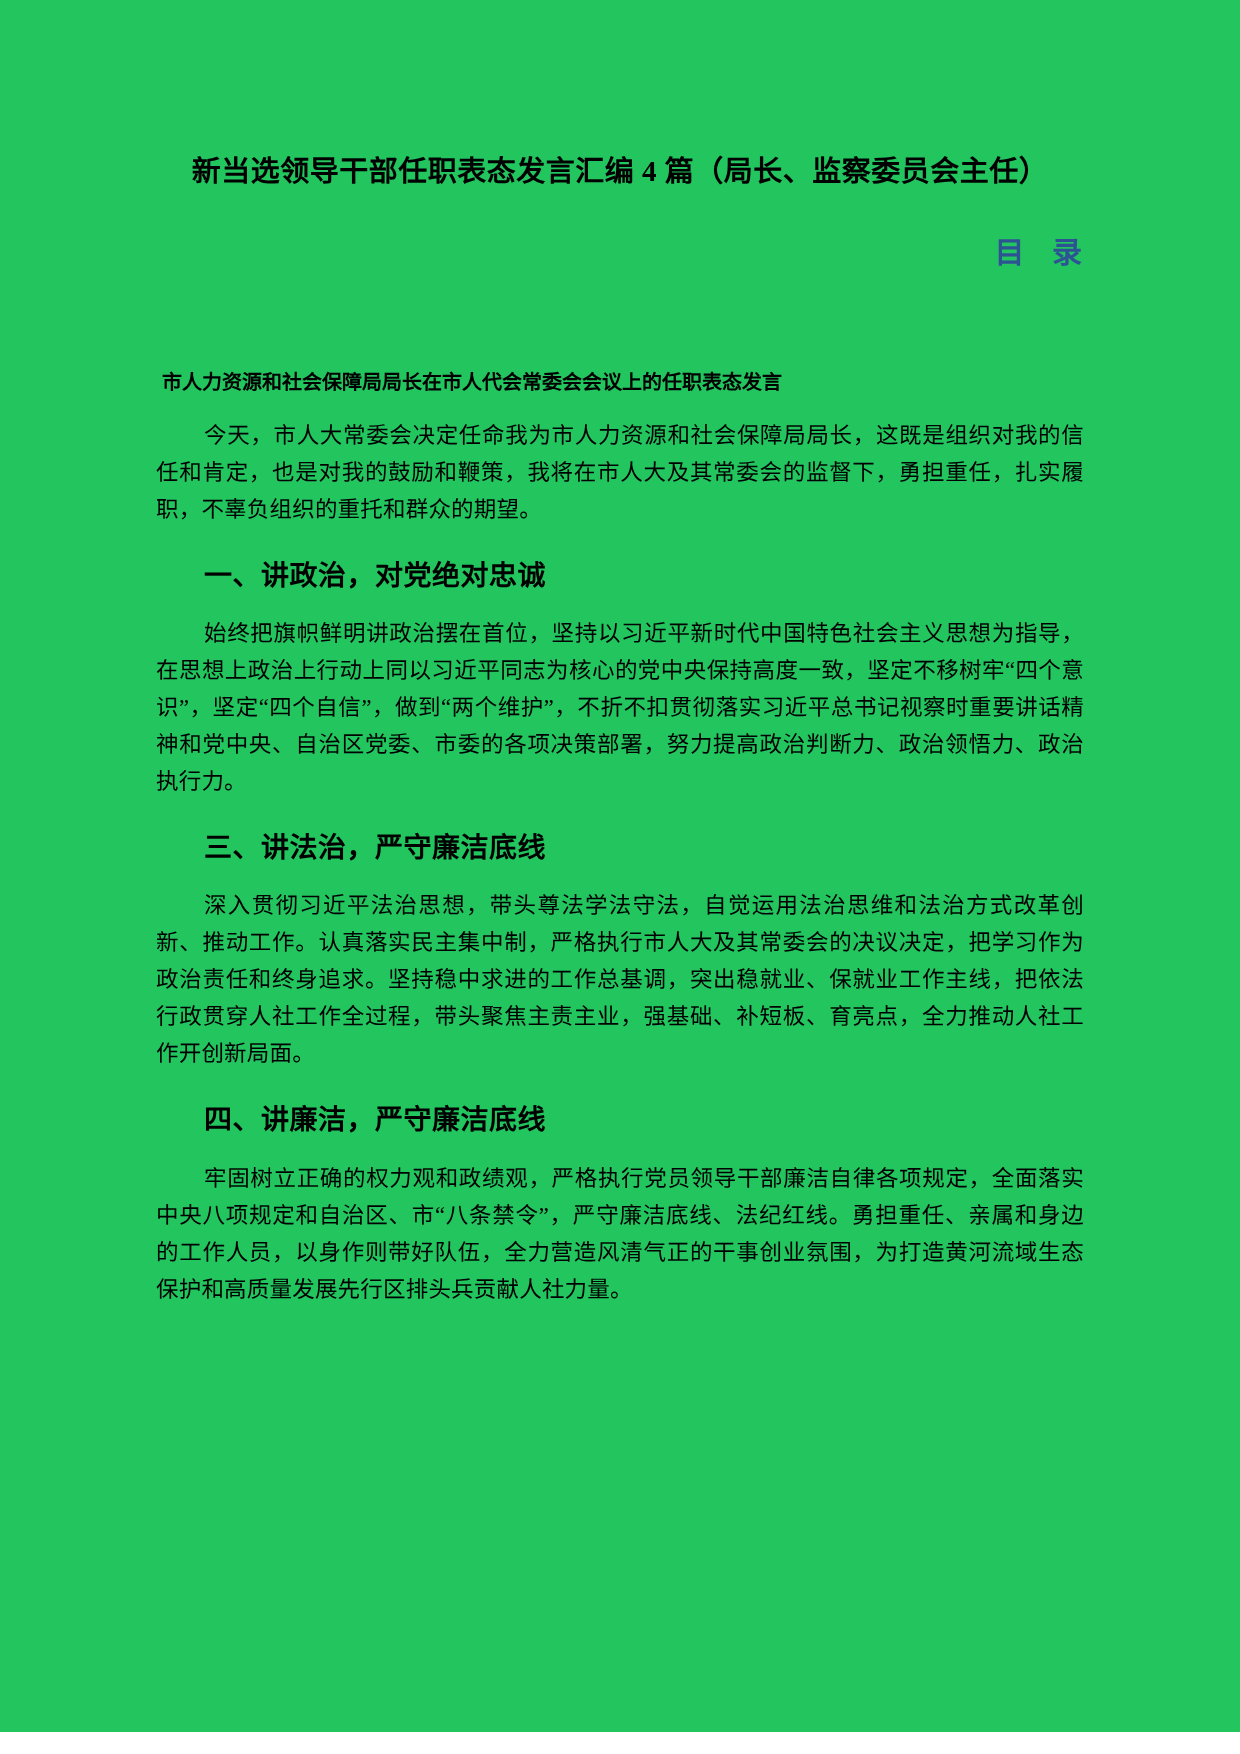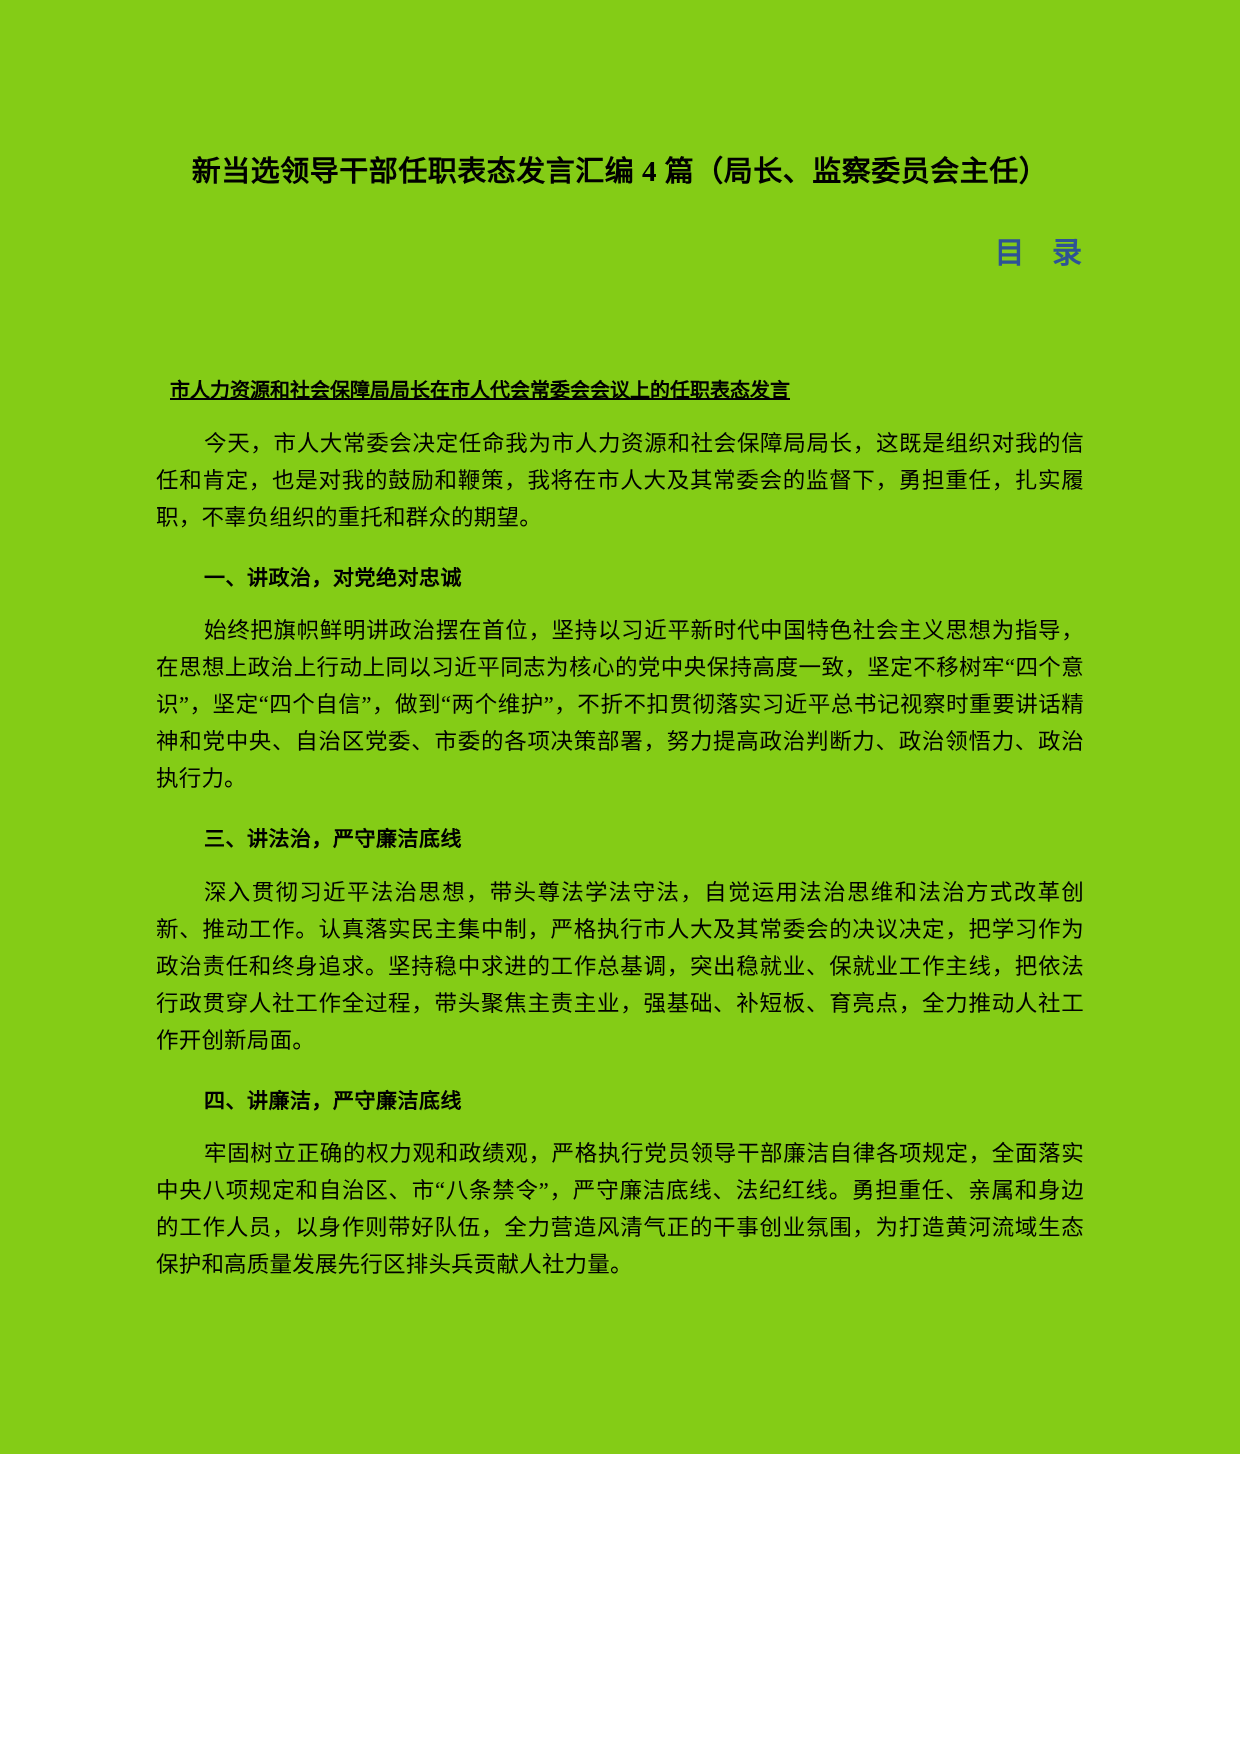--- a/index.html
+++ b/index.html
@@ -8,23 +8,23 @@
     padding: 0;
     background: #ffffff;
   }
   body {
     font-family: "Liberation Serif", "DejaVu Serif", serif;
     color: #000000;
   }
   .page {
     position: relative;
     width: 1240px;
-    height: 1454px;
+    height: 1732px;
     margin: 0 auto;
-    background: #84cc16;
+    background: #22c55e;
     box-sizing: border-box;
     overflow: hidden;
   }
   .content {
     position: absolute;
     left: 148px;
     top: 0;
     width: 944px;
   }
 
@@ -58,31 +58,30 @@
   .gap-after-toc {
     height: 93px;
   }
 
   
   .article-heading {
     font-family: "DejaVu Sans", "Liberation Sans", sans-serif;
     font-weight: bold;
     font-size: 20px;
     line-height: 1.5;
-    margin: 8px;
+    margin: 0;
     padding: 0 0 0 14px;
     letter-spacing: 0px;
-    text-decoration: underline;
   }
 
   
   .section-heading {
     font-family: "DejaVu Sans", "Liberation Sans", sans-serif;
     font-weight: bold;
-    font-size: 21px;
+    font-size: 28px;
     line-height: 1.55;
     margin: 0;
     padding: 14px 0 6px 56px;
     letter-spacing: 0.5px;
   }
 
   
   .para {
     font-family: "Liberation Serif", "DejaVu Serif", serif;
     font-size: 22.5px;

